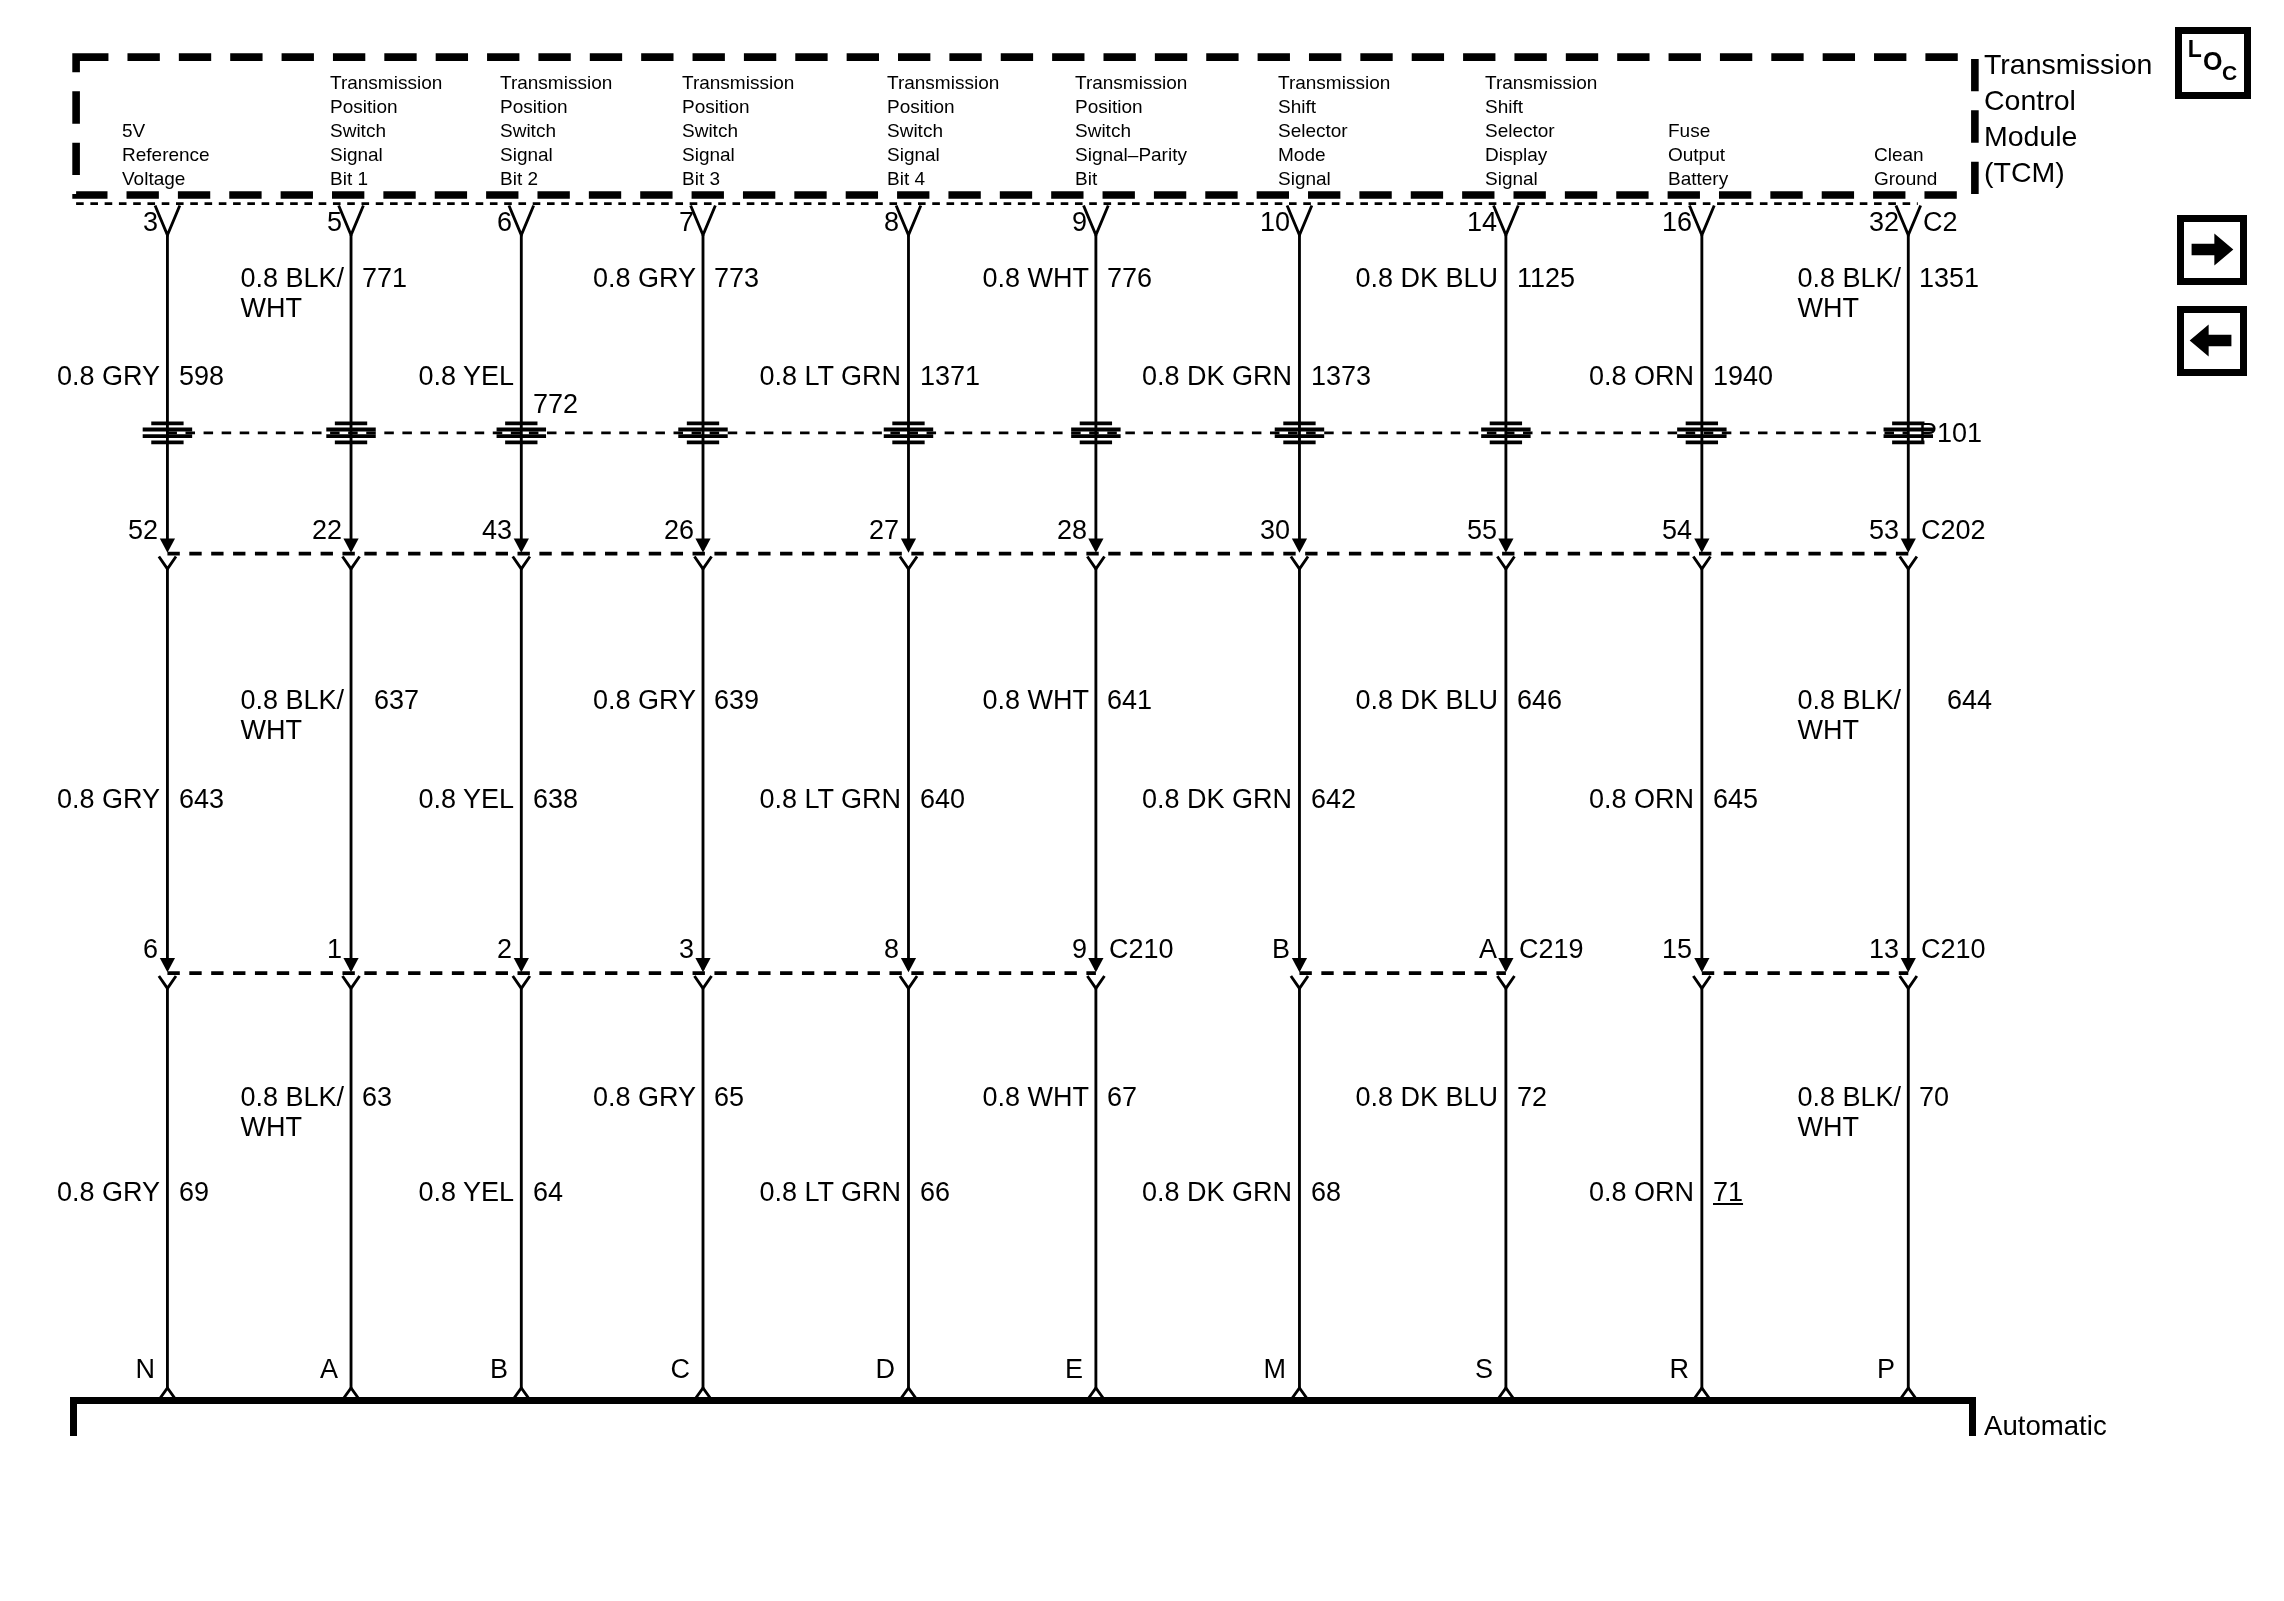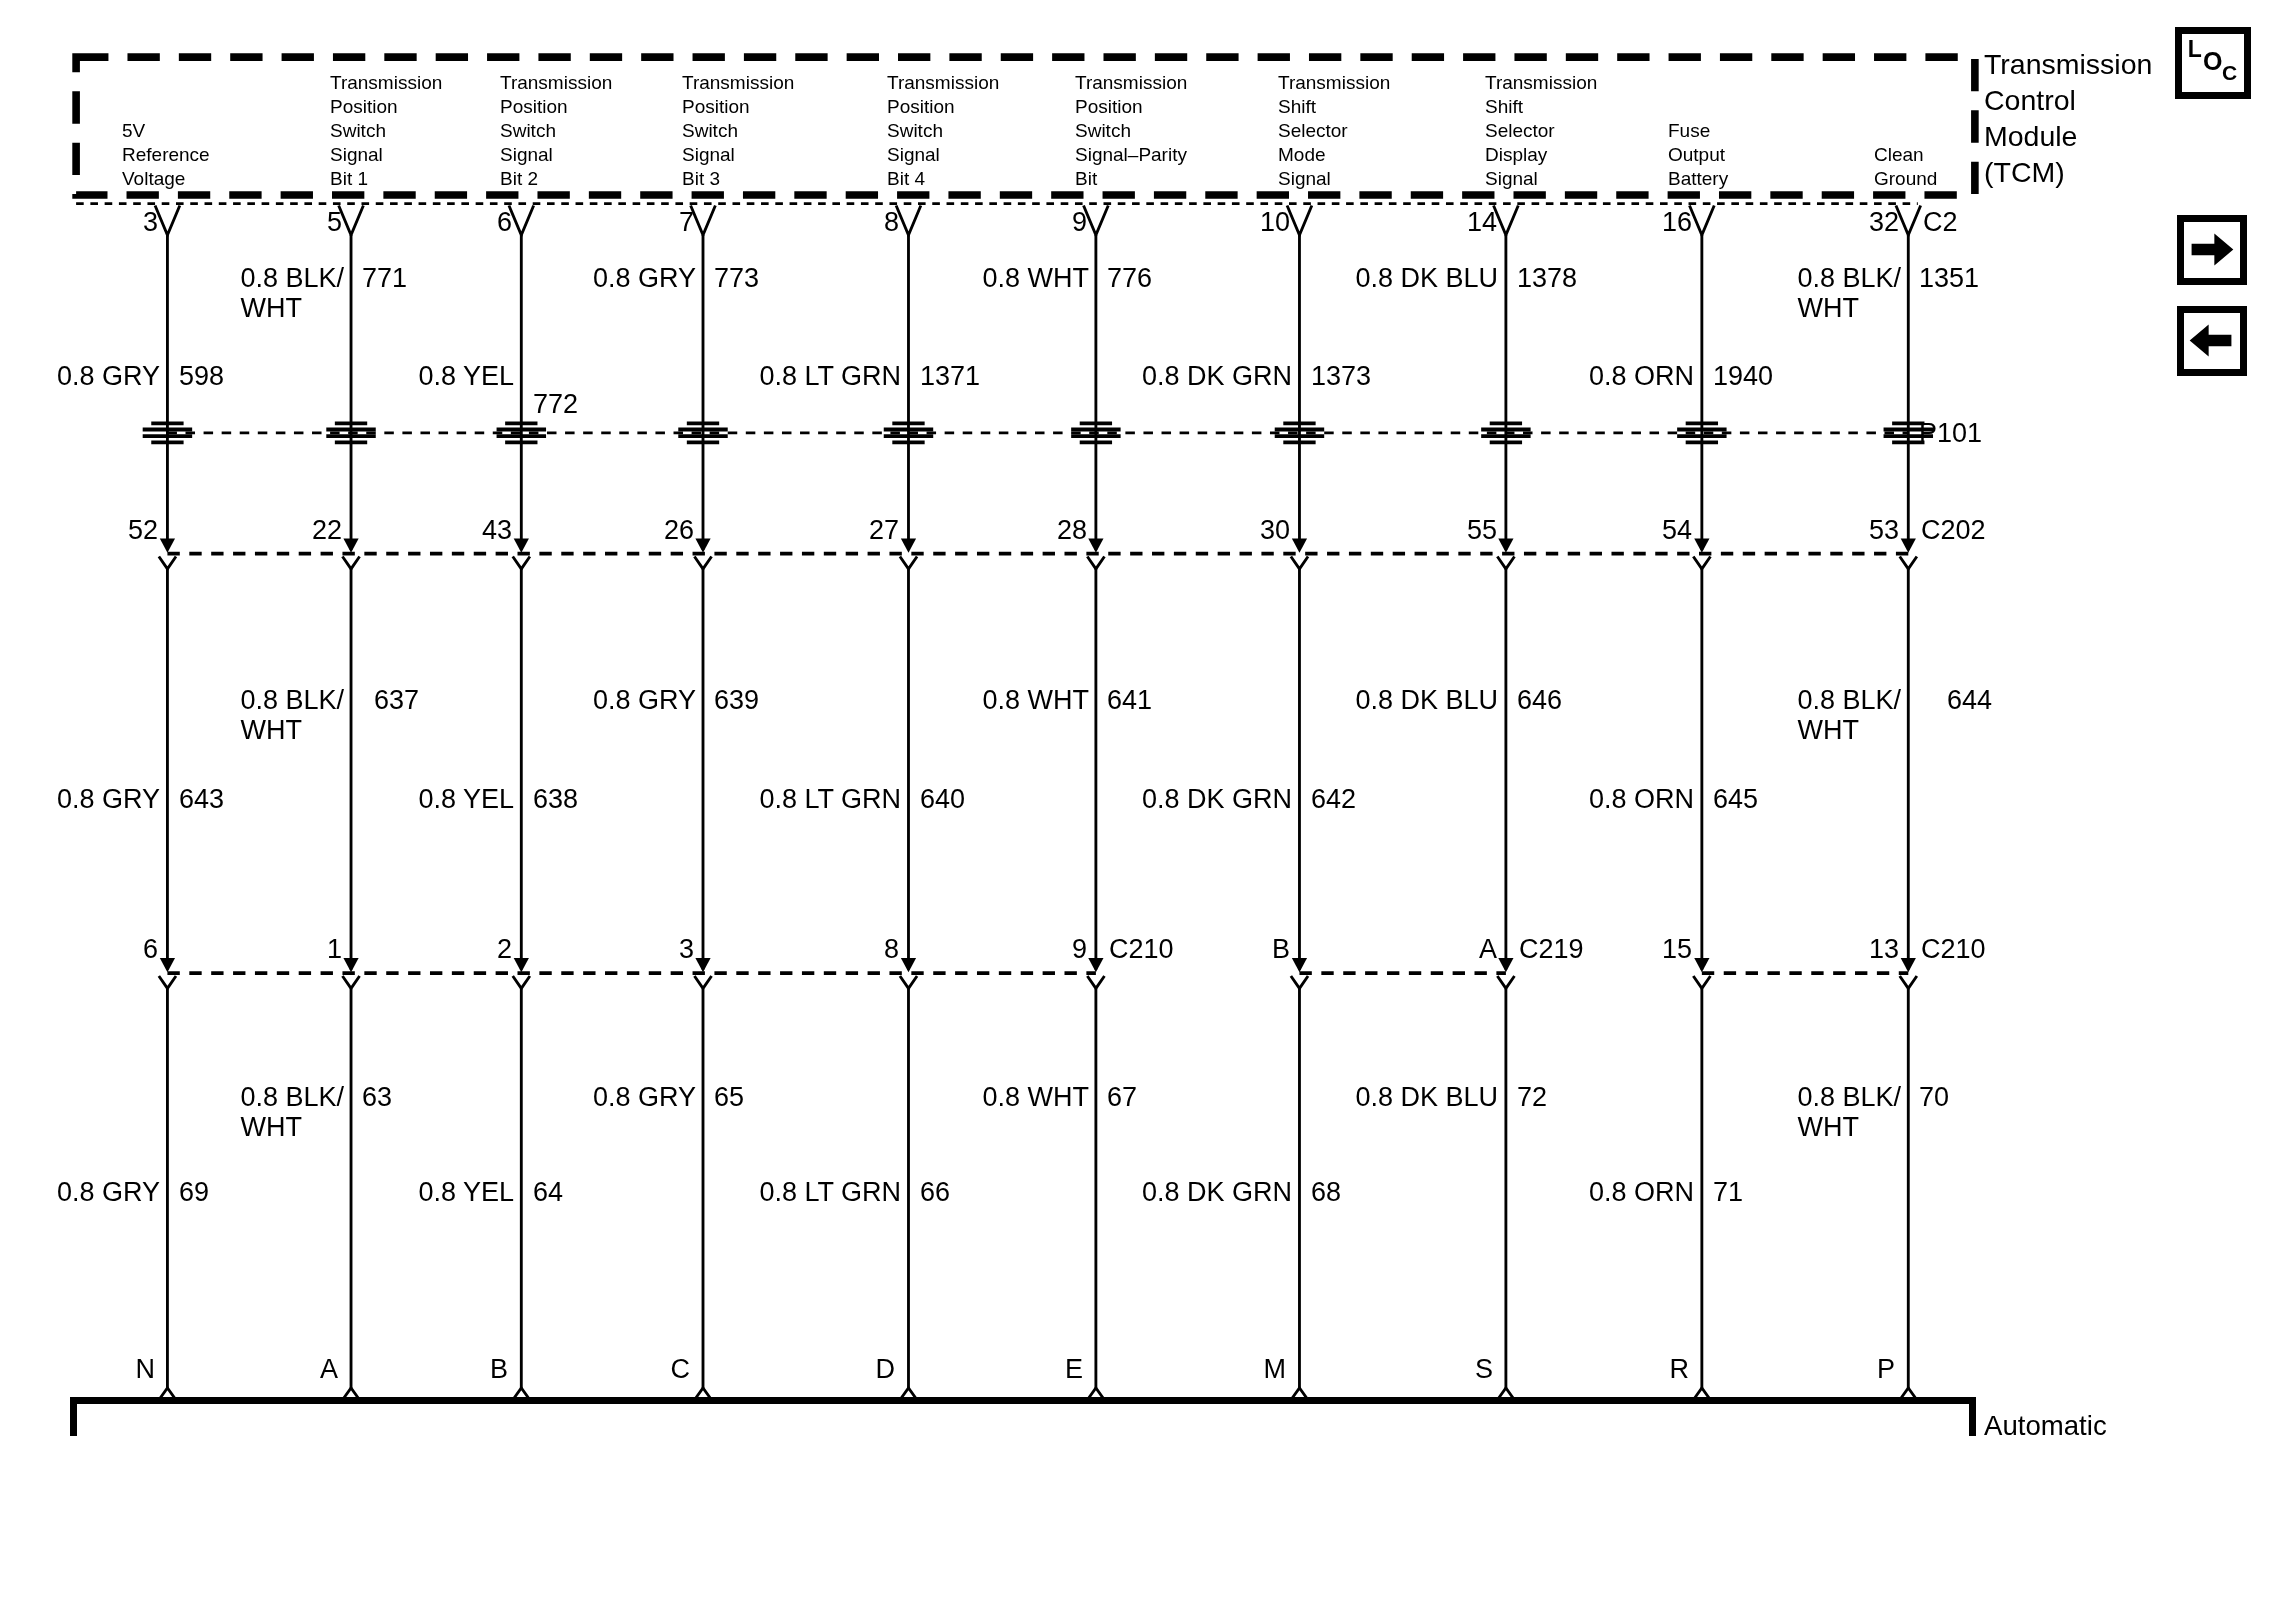--- a/index.html
+++ b/index.html
@@ -316,38 +316,38 @@
     <div class="hdr" style="left: 1485px; top: 71px;">Transmission
 Shift
 Selector
 Display
 Signal</div>
     <div class="lbl" style="right: 788px; top: 207px;">14</div>
     <div class="lbl" style="right: 788px; top: 515px;">55</div>
     <div class="lbl" style="right: 788px; top: 934px;">A</div>
     <div class="lbl" style="right: 792px; top: 1354px;">S</div>
     <div class="lbl" style="right: 787px; top: 263px;">0.8 DK BLU</div>
-    <div class="lbl" style="left: 1517px; top: 263px;">1378</div>
+    <div class="lbl" style="left: 1517px; top: 263px;">1125</div>
     <div class="lbl" style="right: 787px; top: 685px;">0.8 DK BLU</div>
     <div class="lbl" style="left: 1517px; top: 685px;">646</div>
     <div class="lbl" style="right: 787px; top: 1082px;">0.8 DK BLU</div>
     <div class="lbl" style="left: 1517px; top: 1082px;">72</div>
     <div class="hdr" style="left: 1668px; top: 119px;">Fuse
 Output
 Battery</div>
     <div class="lbl" style="right: 593px; top: 207px;">16</div>
     <div class="lbl" style="right: 593px; top: 515px;">54</div>
     <div class="lbl" style="right: 593px; top: 934px;">15</div>
     <div class="lbl" style="right: 596px; top: 1354px;">R</div>
     <div class="lbl" style="right: 591px; top: 361px;">0.8 ORN</div>
     <div class="lbl" style="left: 1713px; top: 361px;">1940</div>
     <div class="lbl" style="right: 591px; top: 784px;">0.8 ORN</div>
     <div class="lbl" style="left: 1713px; top: 784px;">645</div>
     <div class="lbl" style="right: 591px; top: 1177px;">0.8 ORN</div>
-    <div class="lbl" style="left: 1713px; top: 1177px;">71</div>
+    <div class="lbl" style="left: 1713px; top: 1177px; text-decoration: underline;">71</div>
     <div class="hdr" style="left: 1874px; top: 143px;">Clean
 Ground</div>
     <div class="lbl" style="right: 386px; top: 207px;">32</div>
     <div class="lbl" style="right: 386px; top: 515px;">53</div>
     <div class="lbl" style="right: 386px; top: 934px;">13</div>
     <div class="lbl" style="right: 390px; top: 1354px;">P</div>
     <div class="lbl" style="right: 384px; top: 263px;">0.8 BLK/
 WHT</div>
     <div class="lbl" style="left: 1919px; top: 263px;">1351</div>
     <div class="lbl" style="right: 384px; top: 685px;">0.8 BLK/

